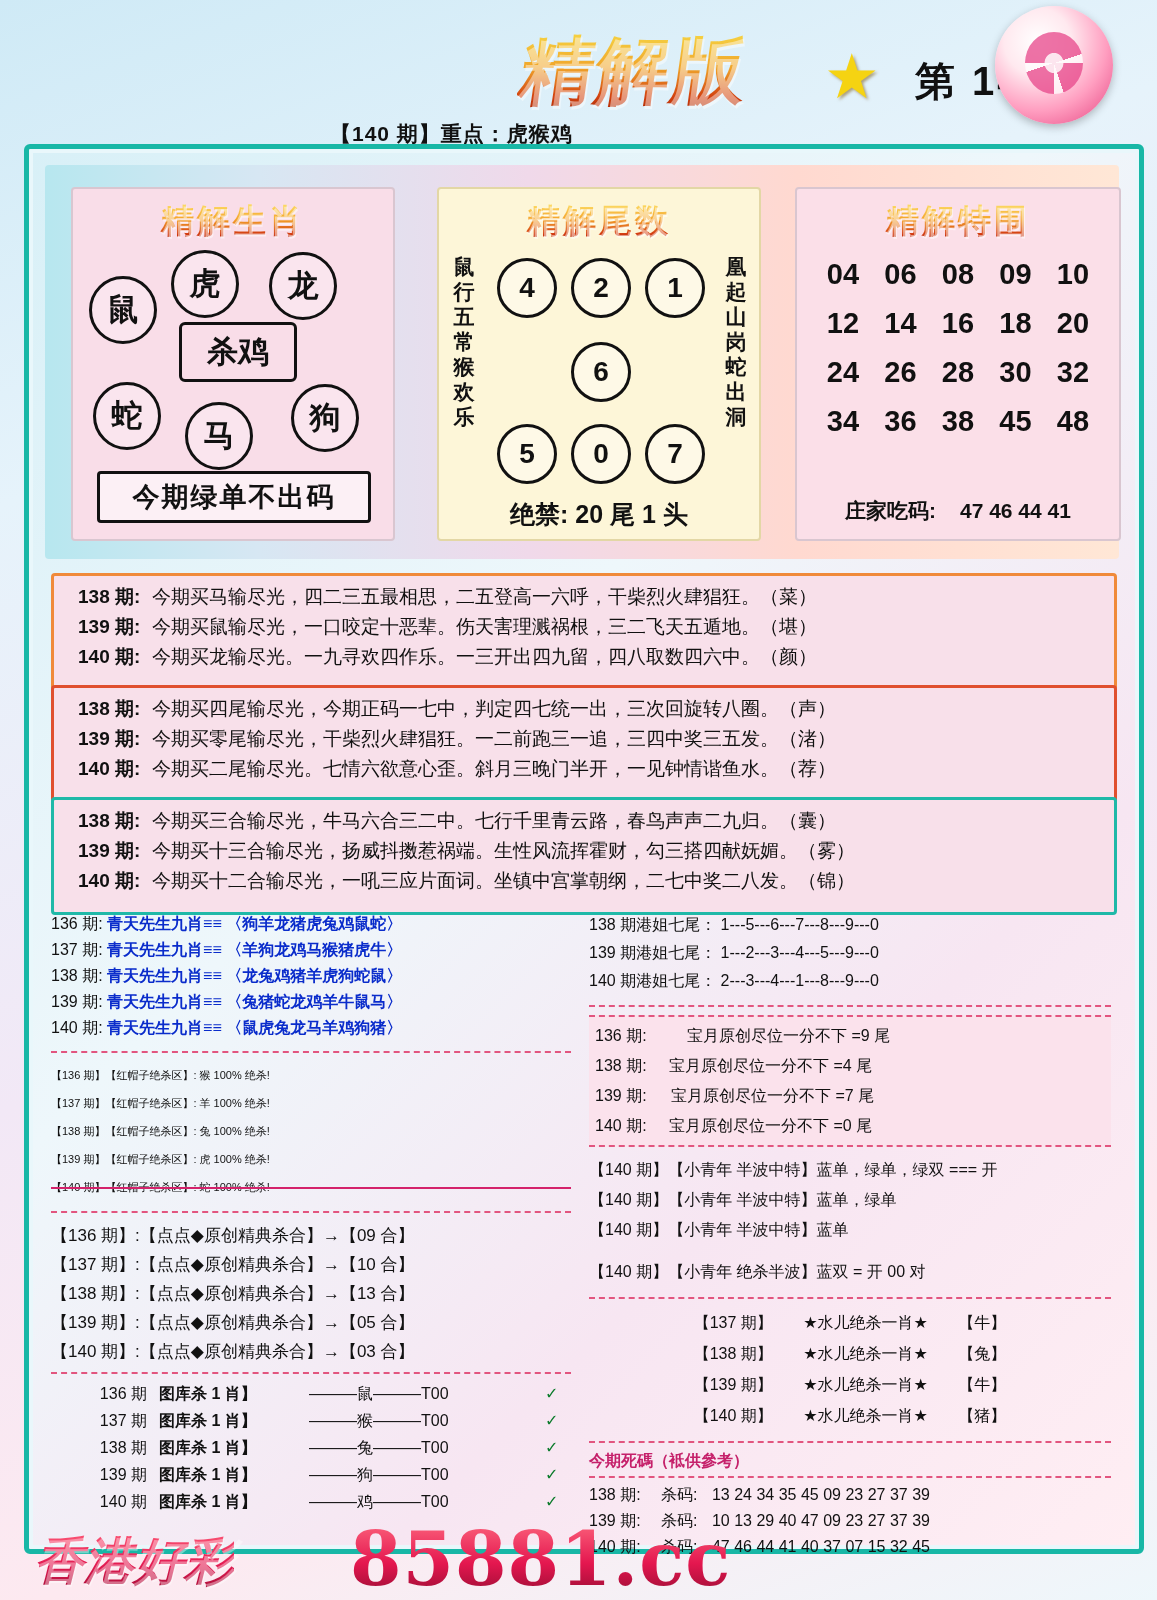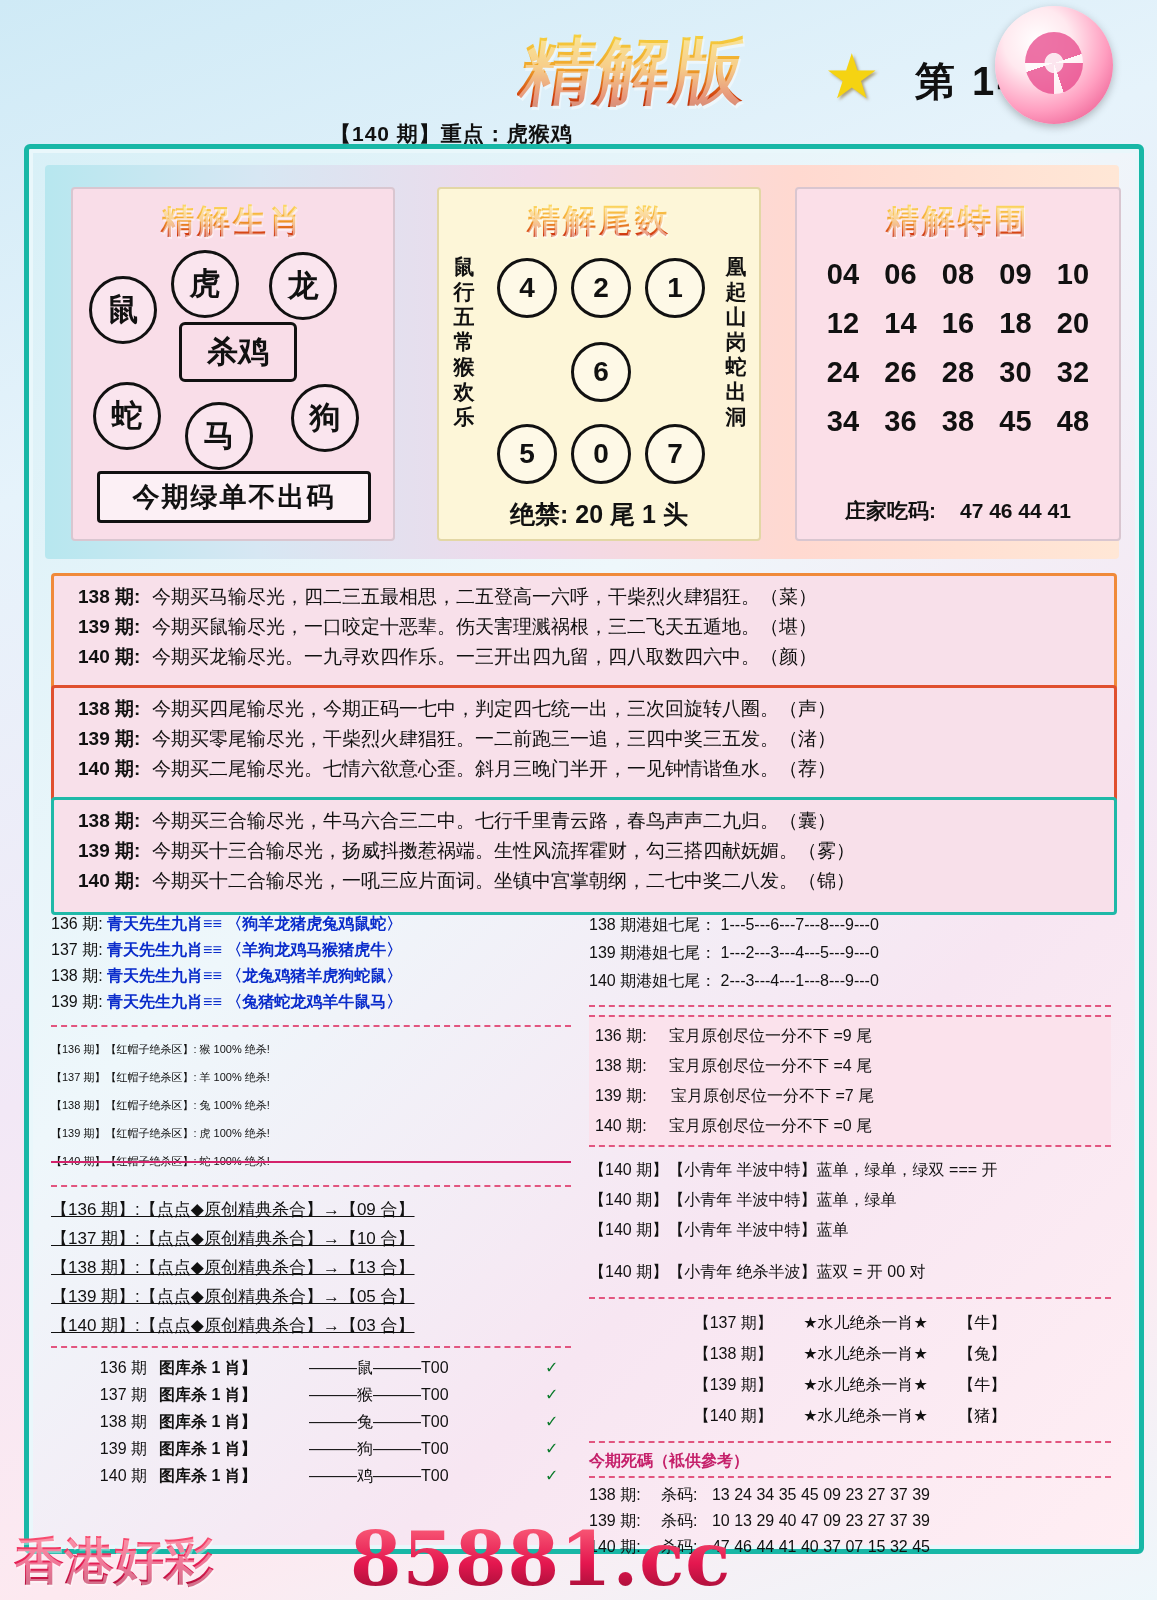--- a/index.html
+++ b/index.html
@@ -135,21 +135,21 @@
 
   .ninerow{font-size:16px;color:#111;line-height:26px;white-space:nowrap;}
   .ninerow .b{color:#0a2ccb;font-weight:bold;}
 
   .dashed{border-top:2px dashed #e2557f;margin:10px 0 8px 0;}
 
   .redrow{font-size:11px;color:#111;line-height:28px;white-space:nowrap;}
   .strike{position:relative;}
   .strike:after{content:"";position:absolute;left:0;right:0;top:50%;border-top:2px solid #d4226b;}
 
-  .dianrow{font-size:17px;color:#111;line-height:29px;white-space:nowrap;text-decoration:underline;}
+  .dianrow{font-size:17px;color:#111;line-height:29px;white-space:nowrap;}
 
   .tk-table{margin-top:6px;border-top:2px dashed #e2557f;padding-top:6px;}
   .tkrow{display:flex;align-items:center;font-size:16px;line-height:27px;color:#111;}
   .tkrow .c1{width:96px;text-align:right;padding-right:12px;}
   .tkrow .c2{width:150px;font-weight:bold;}
   .tkrow .c3{flex:1;}
   .tkrow .c4{width:26px;color:#0a7a2a;font-weight:bold;}
 
   .gjrow{font-size:16px;line-height:28px;color:#111;white-space:nowrap;}
   .bmrow{font-size:16px;line-height:30px;color:#111;white-space:nowrap;}
@@ -157,25 +157,26 @@
   .shrow{font-size:16px;line-height:31px;color:#111;text-align:center;}
   .shrow .star{color:#111;}
 
   .pinkbox{background:#fbe2ec;border-top:2px dashed #e2557f;border-bottom:2px dashed #e2557f;padding:4px 6px;}
   .center-red{text-align:left;color:#c5206a;font-size:16px;font-weight:bold;}
   .smrow{font-size:16px;line-height:26px;color:#111;white-space:nowrap;}
 
   
   .footer{position:absolute;left:10px;bottom:6px;width:760px;height:80px;}
   .f-cn{
-    position:absolute;left:4px;top:14px;font-size:50px;font-weight:bold;
+    position:absolute;left:24px;top:14px;font-size:50px;font-weight:bold;
     font-family:"DejaVu Serif","Liberation Serif",serif;
     background:linear-gradient(180deg,#ff5e7a 0%,#e31b52 55%,#9c0c34 100%);
     -webkit-background-clip:text;background-clip:text;color:transparent;
     text-shadow:1px 2px 0 rgba(255,255,255,.4);
+    font-style:italic;
   }
   .f-num{
     position:absolute;left:340px;top:2px;font-size:74px;font-weight:bold;
     font-family:"DejaVu Serif","Liberation Serif",serif;
     background:linear-gradient(180deg,#ff6d82 0%,#e4174f 55%,#8e0b30 100%);
     -webkit-background-clip:text;background-clip:text;color:transparent;
     letter-spacing:1px;
   }
 </style>
 </head>
@@ -325,20 +326,25 @@
         <div class="ninerow">
           <span>138 期:</span>
           <span class="b">青天先生九肖≡≡</span>
           <span class="b">〈龙兔鸡猪羊虎狗蛇鼠〉</span>
         </div>
         <div class="ninerow">
           <span>139 期:</span>
           <span class="b">青天先生九肖≡≡</span>
           <span class="b">〈兔猪蛇龙鸡羊牛鼠马〉</span>
         </div>
+        <div class="ninerow">
+          <span>140 期:</span>
+          <span class="b">青天先生九肖≡≡</span>
+          <span class="b">〈鼠虎兔龙马羊鸡狗猪〉</span>
+        </div>
       </div>
 
       <div class="dashed"></div>
 
       <div>
         <div class="redrow">【136 期】【红帽子绝杀区】: 猴  100% 绝杀!</div>
         <div class="redrow">【137 期】【红帽子绝杀区】: 羊  100% 绝杀!</div>
         <div class="redrow">【138 期】【红帽子绝杀区】: 兔  100% 绝杀!</div>
         <div class="redrow">【139 期】【红帽子绝杀区】: 虎  100% 绝杀!</div>
         <div class="redrow strike">【140 期】【红帽子绝杀区】: 蛇  100% 绝杀!</div>
@@ -394,21 +400,21 @@
         <div class="gjrow">138 期港姐七尾： 1---5---6---7---8---9---0</div>
         <div class="gjrow">139 期港姐七尾： 1---2---3---4---5---9---0</div>
         <div class="gjrow">140 期港姐七尾： 2---3---4---1---8---9---0</div>
       </div>
 
       <div class="dashed"></div>
 
       <div class="pinkbox">
         <div class="bmrow">
           <span>136 期:</span>
-          <span style="margin-left:18px;">宝月原创尽位一分不下 =9 尾</span>
+          <span style="margin-left:36px;">宝月原创尽位一分不下 =9 尾</span>
         </div>
         <div class="bmrow">
           <span>138 期:</span>
           <span style="margin-left:18px;">宝月原创尽位一分不下 =4 尾</span>
         </div>
         <div class="bmrow">
           <span>139 期:</span>
           <span style="margin-left:20px;">宝月原创尽位一分不下 =7 尾</span>
         </div>
         <div class="bmrow">

